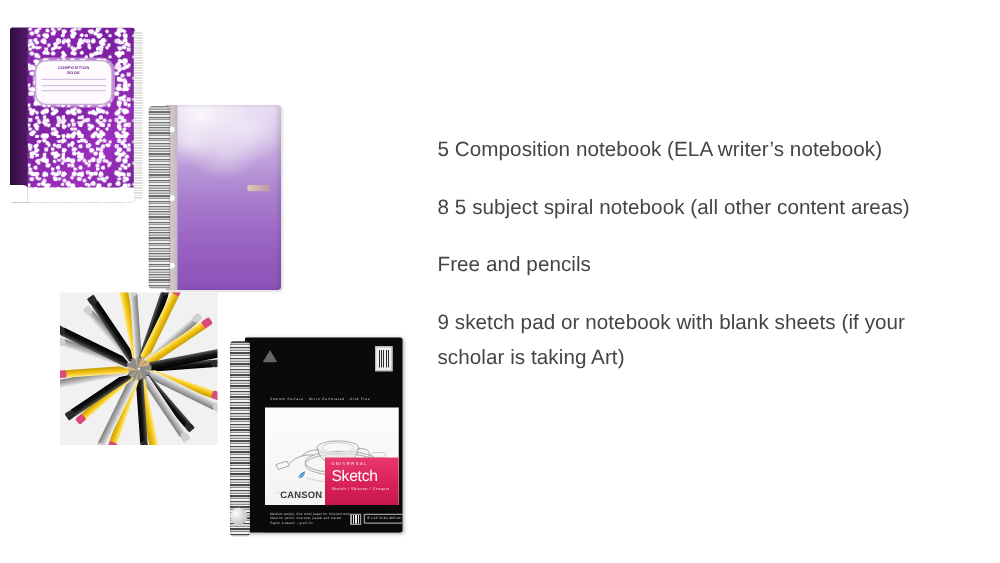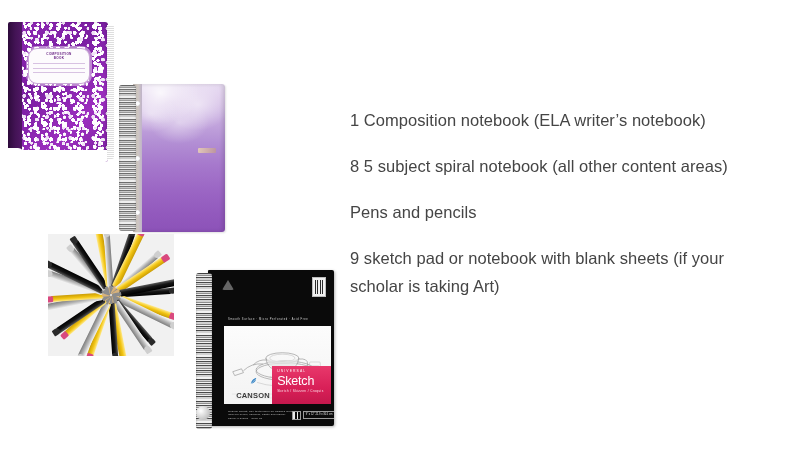--- a/index.html
+++ b/index.html
@@ -272,21 +272,21 @@
     left: -7px; top: 1.1px;
     width: 8px; height: 3px;
     background: #8c8c8c;
     border-radius: 1px 0 0 1px;
   }
   .pen.yellow i::before { background: #d8b27a; }
 
   
   .sketch-pad {
     position: absolute;
-    left: 196px;
+    left: 184px;
     top: 270px;
     width: 138px;
     height: 156px;
   }
   .sketch-body {
     position: absolute;
     left: 12px; top: 0;
     width: 126px; height: 100%;
     background: #0a0a0a;
     border-radius: 1px 2px 2px 1px;
@@ -618,19 +618,19 @@
 
         </div>
       </div>
 
     </div>
     <div class="sketch-coil"></div>
     <div class="sketch-coil-tab"></div>
   </div>
 
   <div class="body-col">
-    <p class="para">1 Composition notebook (ELA writer’s notebook)</p>
+    <p class="para">5 Composition notebook (ELA writer’s notebook)</p>
     <p class="para">8 5 subject spiral notebook (all other content areas)</p>
-    <p class="para">Pens and pencils</p>
+    <p class="para">Free and pencils</p>
     <p class="para">9 sketch pad or notebook with blank sheets (if your scholar is taking Art)</p>
   </div>
 
 </div>
 
 </body></html>

